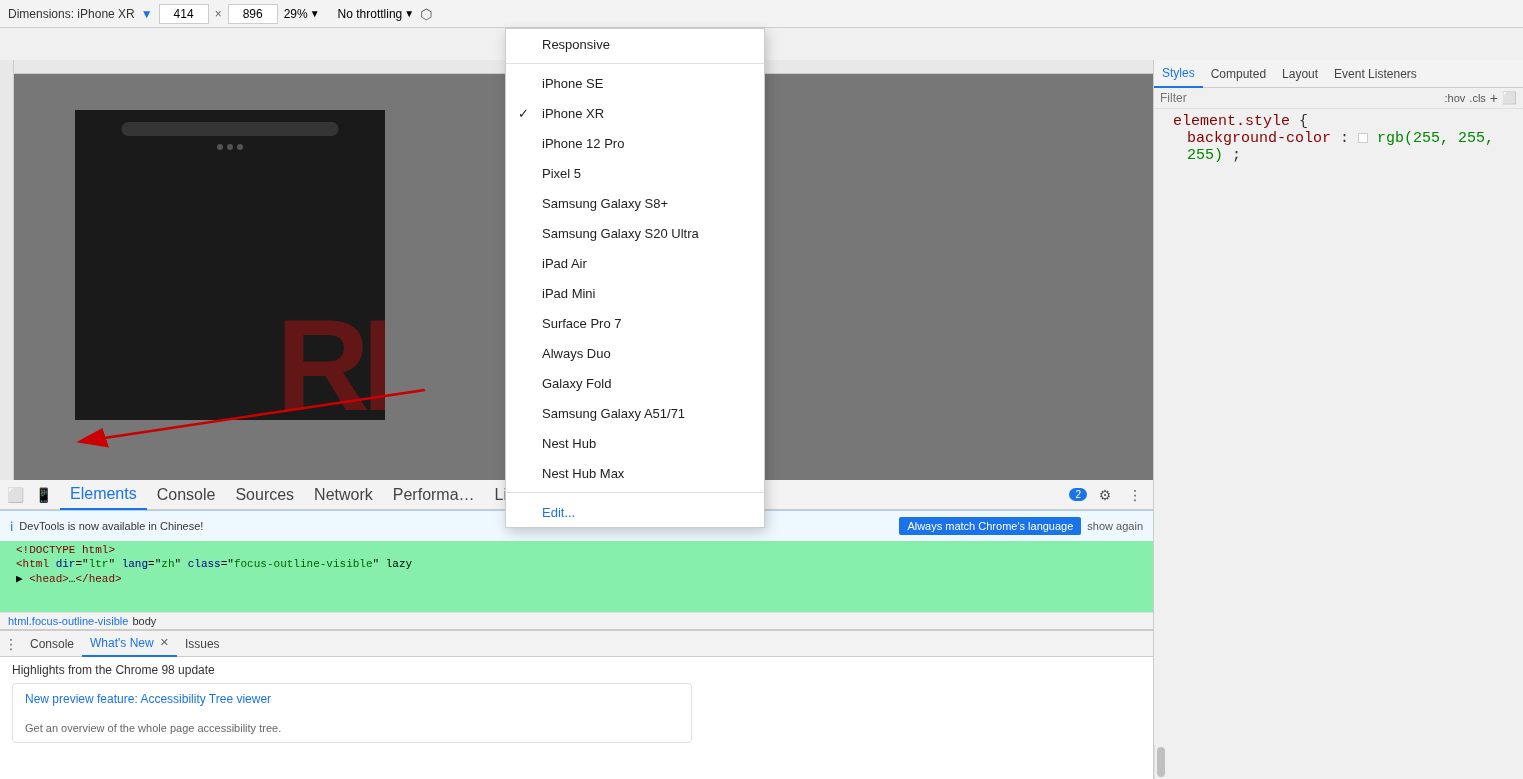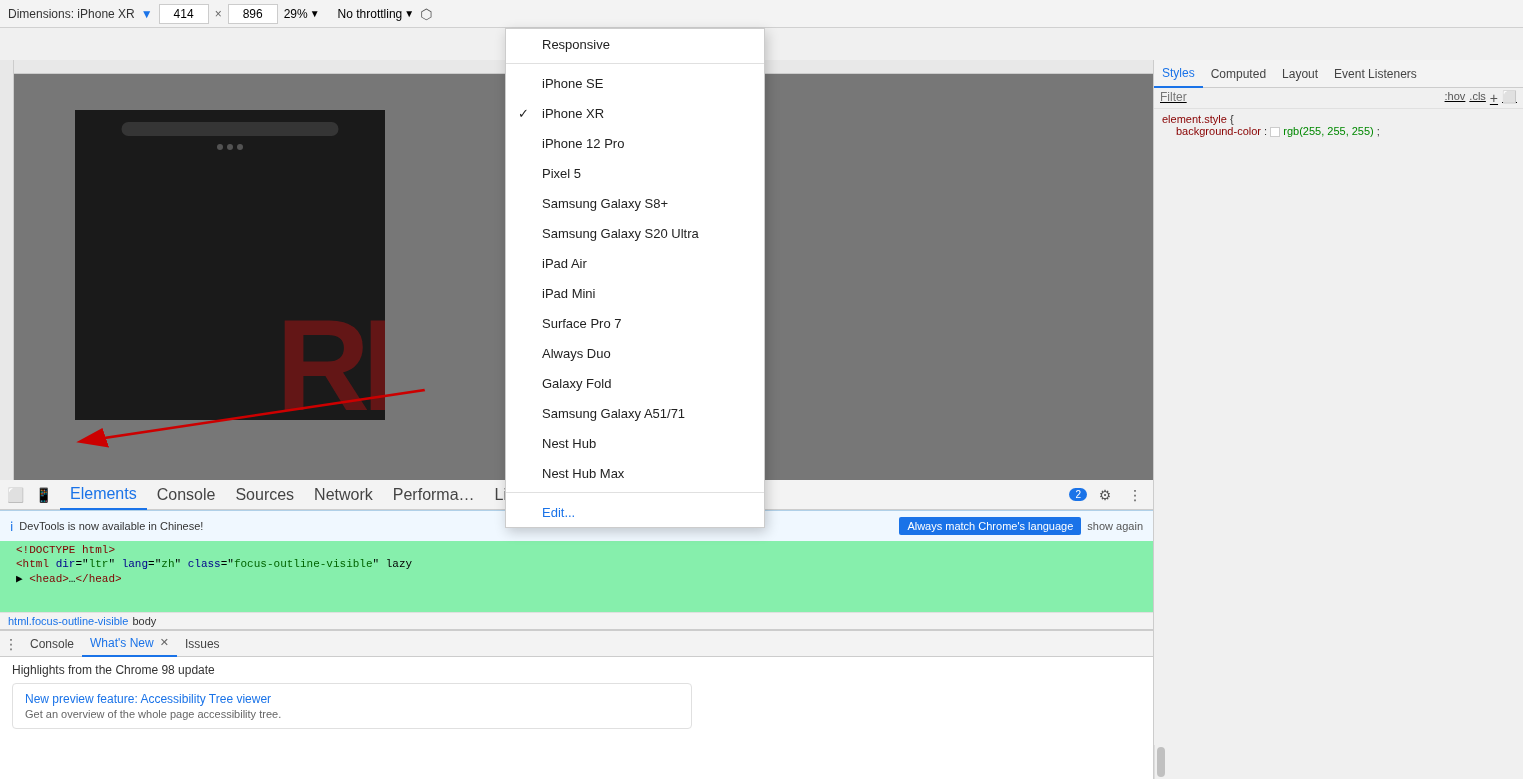--- a/index.html
+++ b/index.html
@@ -263,42 +263,41 @@
       height: 28px;
       display: flex;
       align-items: center;
       font-size: 12px;
       color: #444;
       cursor: pointer;
     }
     .sp-tab.active { color: #1a73e8; border-bottom: 2px solid #1a73e8; }
     .styles-filter-bar {
       display: flex;
-      align-items: flex-start;
+      align-items: center;
       padding: 2px 6px;
       border-bottom: 1px solid #e0e0e0;
       gap: 4px;
-      text-decoration: underline;
     }
     .filter-input {
       flex: 1;
       border: none;
       outline: none;
       font-size: 12px;
       background: transparent;
     }
     .hov-btn { color: #555; font-size: 11px; cursor: pointer; }
     .cls-btn { color: #555; font-size: 11px; cursor: pointer; }
     .plus-btn { color: #555; font-size: 14px; cursor: pointer; }
     .styles-body {
       flex: 1;
       overflow-y: auto;
-      padding: 4px 8px;
-      font-family: Liberation Sans, sans-serif;
-      font-size: 11px;
+      padding: 4px 19px;
+      font-family: Liberation Mono, monospace;
+      font-size: 15px;
     }
     .style-selector { color: #800; }
     .style-brace { color: #333; }
     .style-property { color: #800; }
     .style-value { color: #080; }
     .scrollbar-track {
       width: 12px;
       background: #f0f0f0;
       border-left: 1px solid #ddd;
       flex-shrink: 0;
@@ -337,21 +336,21 @@
       font-size: 12px;
     }
     .highlights-heading { color: #333; font-size: 12px; margin-bottom: 6px; }
     .feature-card {
       border: 1px solid #e0e0e0;
       border-radius: 4px;
       padding: 8px 12px;
       max-width: 680px;
     }
     .feature-link { color: #1a73e8; font-size: 12px; cursor: pointer; text-decoration: none; }
-    .feature-desc { color: #666; font-size: 11px; margin-top: 2px; }
+    .feature-desc { color: #666; font-size: 11px; margin-top: 16px; }
 
     
     .arrow-container {
       position: absolute;
       top: 0; left: 0;
       width: 100%;
       height: 100%;
       pointer-events: none;
       z-index: 50;
     }

